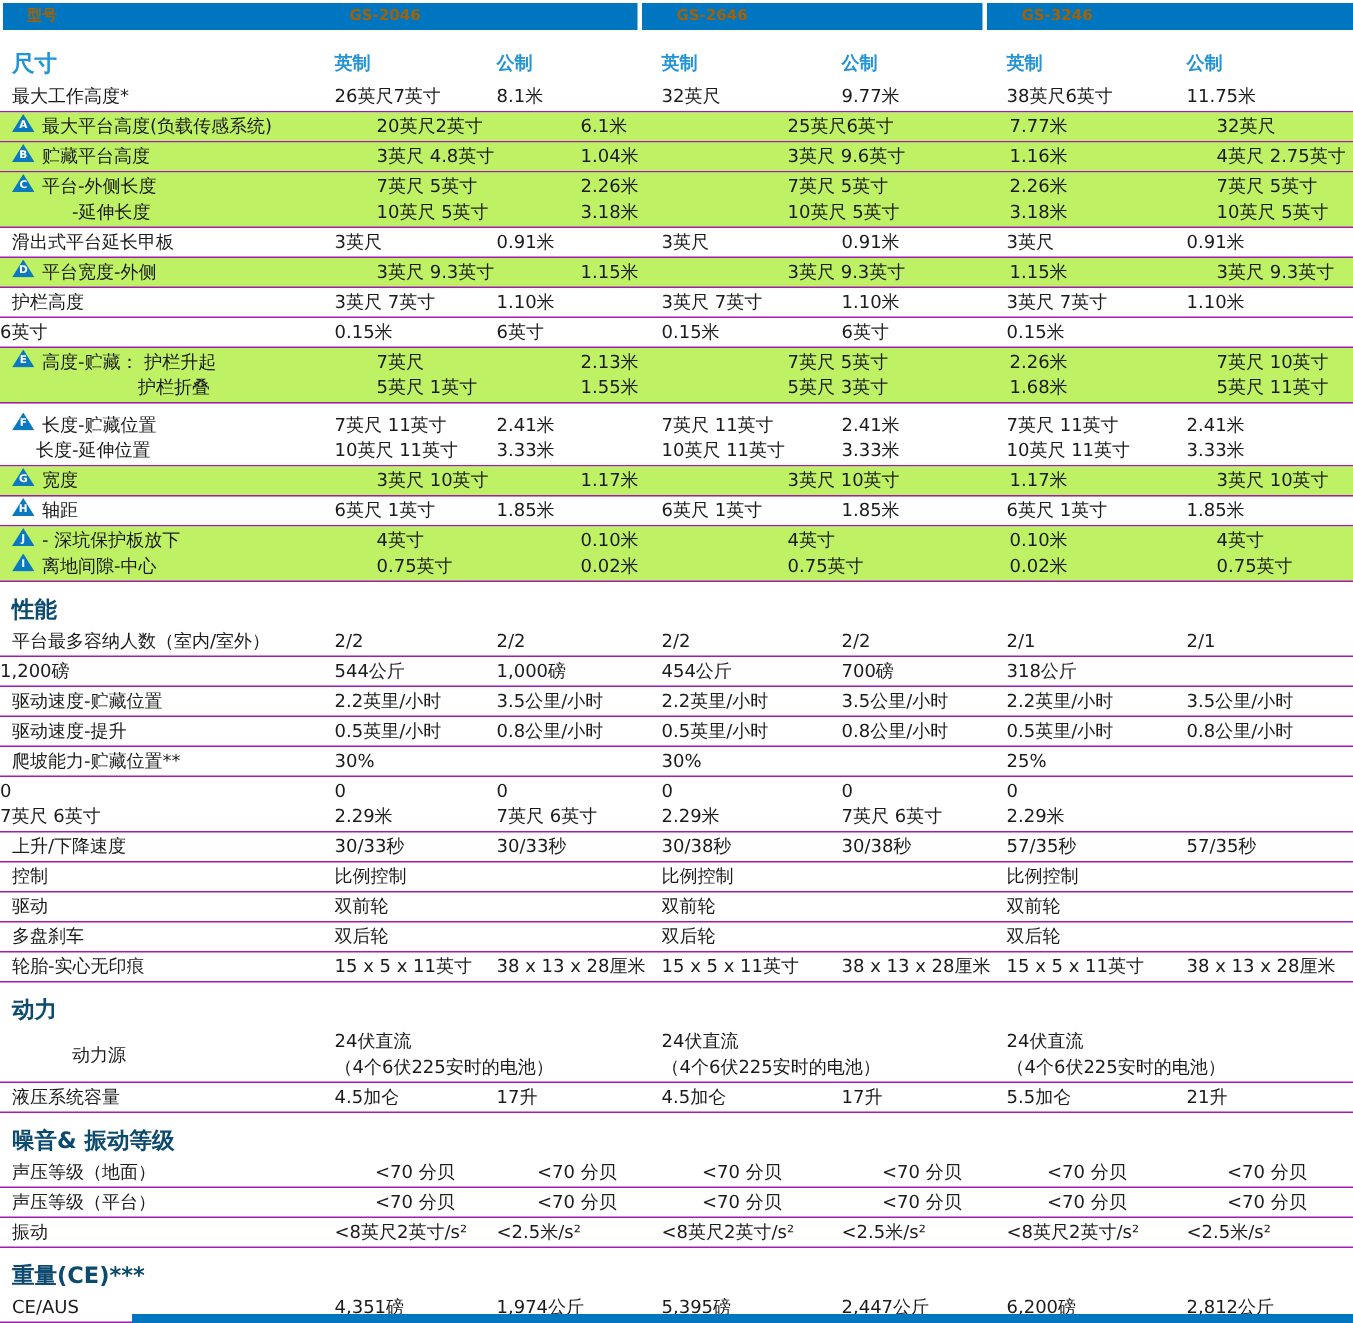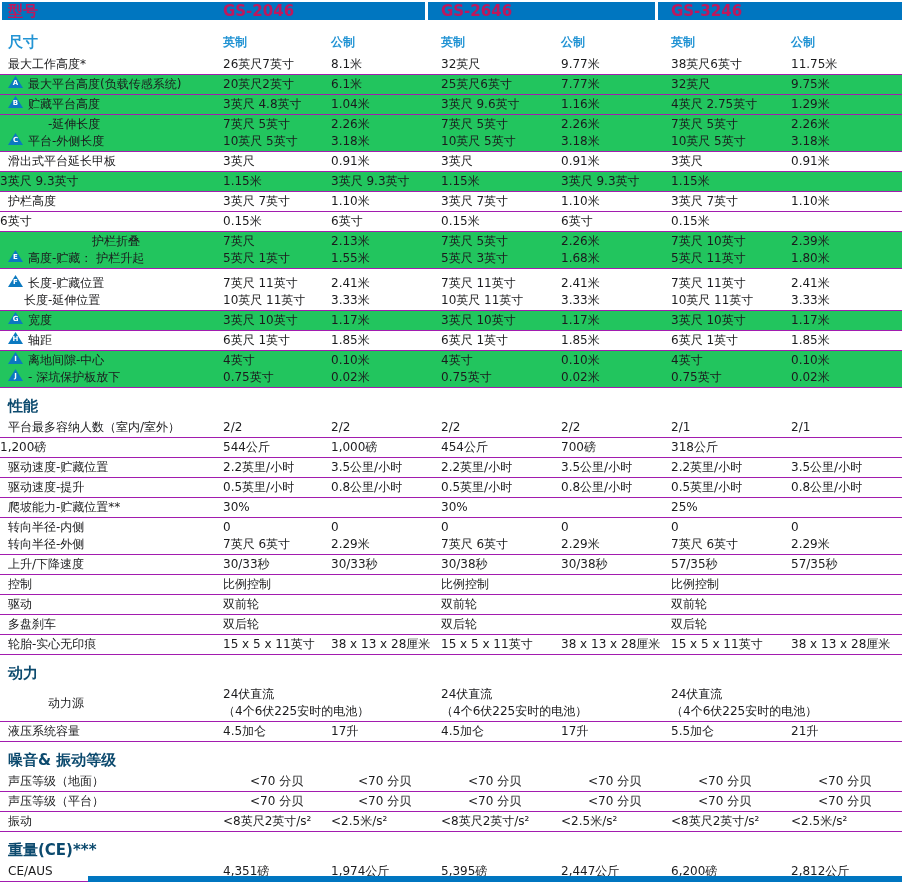--- a/index.html
+++ b/index.html
@@ -4,31 +4,31 @@
 <style>
   html,body{margin:0;padding:0;background:#fff;}
   body{font-family:"DejaVu Sans","Liberation Sans",sans-serif;color:#1b1b1d;}
   .page{position:relative;width:902px;height:882px;overflow:hidden;background:#fff;}
   
   .hdrbar{position:relative;height:18px;margin-top:2px;}
   .seg{position:absolute;top:0;bottom:0;background:#0076c0;}
   .seg1{left:2px;width:423px;}
   .seg2{left:428px;width:227px;}
   .seg3{left:658px;width:244px;}
-  .htxt{position:absolute;top:0;line-height:18px;color:#be185d;font-weight:bold;font-size:15px;white-space:nowrap;}
+  .htxt{position:absolute;top:0;line-height:18px;color:#a16207;font-weight:bold;font-size:10px;white-space:nowrap;margin-left:10px;}
   
   .grid{display:grid;grid-template-columns:223px 108px 110px 120px 110px 120px 1fr;align-items:start;}
   .units-row{margin:12px 0 3px;}
   .sec-title,.unit{color:#2394d4;font-weight:bold;}
   .sec-title{font-size:15px;padding-left:8px;line-height:20px;}
   .unit{font-size:12px;line-height:20px;}
   .section-title{color:#0c4a6e;font-size:15px;font-weight:bold;margin:8px 0 2px;padding-left:8px;line-height:20px;}
   .row{border-bottom:1px solid #a21caf;padding:1px 0;}
   .row.noline{border-bottom:none;}
-  .row.shade{background:#22c55e;}
+  .row.shade{background:#bef264;gap:28px;}
   .row.gap-top{margin-top:5px;}
   .cell{white-space:nowrap;}
   .cell.label{padding-left:8px;}
   .lline,.vline{font-size:12px;line-height:17px;}
   .vline.small{font-size:11.5px;line-height:14px;}
   .pad-cells .cell.val{padding-left:27px;}
   .vcenter{align-self:center;margin-left:40px;}
   .cell.val.wide{grid-column:2 / -1;}
   
   .tri{display:inline-block;width:15px;height:12px;background:#0b79c0;
@@ -127,22 +127,22 @@
         </div>
         <div class="cell val">
           <div class="vline">4英尺 2.75英寸</div>
         </div>
         <div class="cell val">
           <div class="vline">1.29米</div>
         </div>
       </div>
       <div class="row grid shade">
         <div class="cell label">
+          <div class="lline"><span class="tri">C</span><span>平台-外侧长度</span></div>
           <div class="lline" style="padding-left: 40px;"><span>-延伸长度</span></div>
-          <div class="lline"><span class="tri">C</span><span>平台-外侧长度</span></div>
         </div>
         <div class="cell val">
           <div class="vline">7英尺 5英寸</div>
           <div class="vline">10英尺 5英寸</div>
         </div>
         <div class="cell val">
           <div class="vline">2.26米</div>
           <div class="vline">3.18米</div>
         </div>
         <div class="cell val">
@@ -179,20 +179,23 @@
           <div class="vline">0.91米</div>
         </div>
         <div class="cell val">
           <div class="vline">3英尺</div>
         </div>
         <div class="cell val">
           <div class="vline">0.91米</div>
         </div>
       </div>
       <div class="row grid shade">
+        <div class="cell label">
+          <div class="lline"><span class="tri">D</span><span>平台宽度-外侧</span></div>
+        </div>
         <div class="cell val">
           <div class="vline">3英尺 9.3英寸</div>
         </div>
         <div class="cell val">
           <div class="vline">1.15米</div>
         </div>
         <div class="cell val">
           <div class="vline">3英尺 9.3英寸</div>
         </div>
         <div class="cell val">
@@ -243,22 +246,22 @@
         </div>
         <div class="cell val">
           <div class="vline">6英寸</div>
         </div>
         <div class="cell val">
           <div class="vline">0.15米</div>
         </div>
       </div>
       <div class="row grid shade">
         <div class="cell label">
+          <div class="lline"><span class="tri">E</span><span>高度-贮藏： 护栏升起</span></div>
           <div class="lline" style="padding-left: 84px;"><span>护栏折叠</span></div>
-          <div class="lline"><span class="tri">E</span><span>高度-贮藏： 护栏升起</span></div>
         </div>
         <div class="cell val">
           <div class="vline">7英尺</div>
           <div class="vline">5英尺 1英寸</div>
         </div>
         <div class="cell val">
           <div class="vline">2.13米</div>
           <div class="vline">1.55米</div>
         </div>
         <div class="cell val">
@@ -349,22 +352,22 @@
         </div>
         <div class="cell val">
           <div class="vline">6英尺 1英寸</div>
         </div>
         <div class="cell val">
           <div class="vline">1.85米</div>
         </div>
       </div>
       <div class="row grid shade">
         <div class="cell label">
+          <div class="lline"><span class="tri">J</span><span>- 深坑保护板放下</span></div>
           <div class="lline"><span class="tri">I</span><span>离地间隙-中心</span></div>
-          <div class="lline"><span class="tri">J</span><span>- 深坑保护板放下</span></div>
         </div>
         <div class="cell val">
           <div class="vline">4英寸</div>
           <div class="vline">0.75英寸</div>
         </div>
         <div class="cell val">
           <div class="vline">0.10米</div>
           <div class="vline">0.02米</div>
         </div>
         <div class="cell val">
@@ -485,24 +488,20 @@
         <div class="cell val">
           <div class="vline">30%</div>
         </div>
         <div class="cell val"></div>
         <div class="cell val">
           <div class="vline">25%</div>
         </div>
         <div class="cell val"></div>
       </div>
       <div class="row grid">
-        <div class="cell label">
-          <div class="lline"><span>转向半径-内侧</span></div>
-          <div class="lline"><span>转向半径-外侧</span></div>
-        </div>
         <div class="cell val">
           <div class="vline">0</div>
           <div class="vline">7英尺 6英寸</div>
         </div>
         <div class="cell val">
           <div class="vline">0</div>
           <div class="vline">2.29米</div>
         </div>
         <div class="cell val">
           <div class="vline">0</div>

